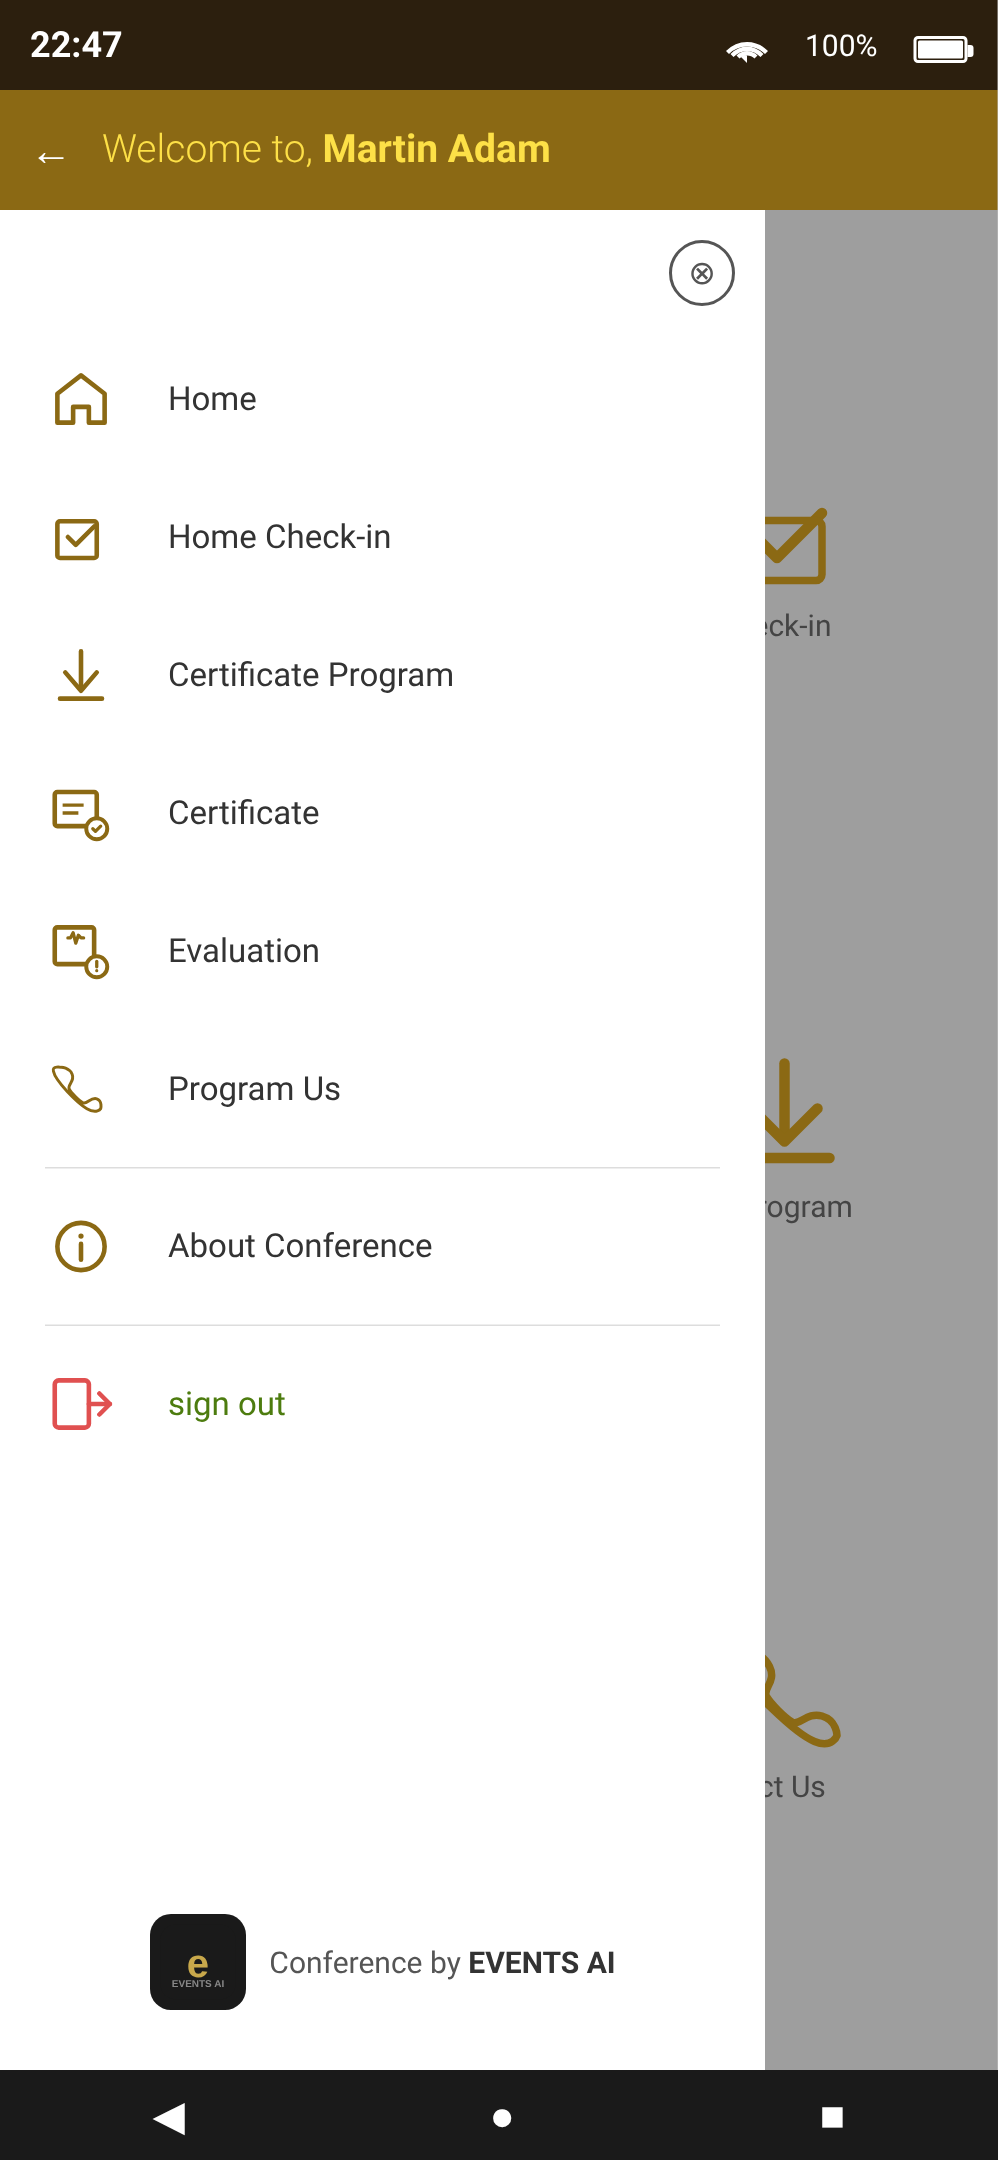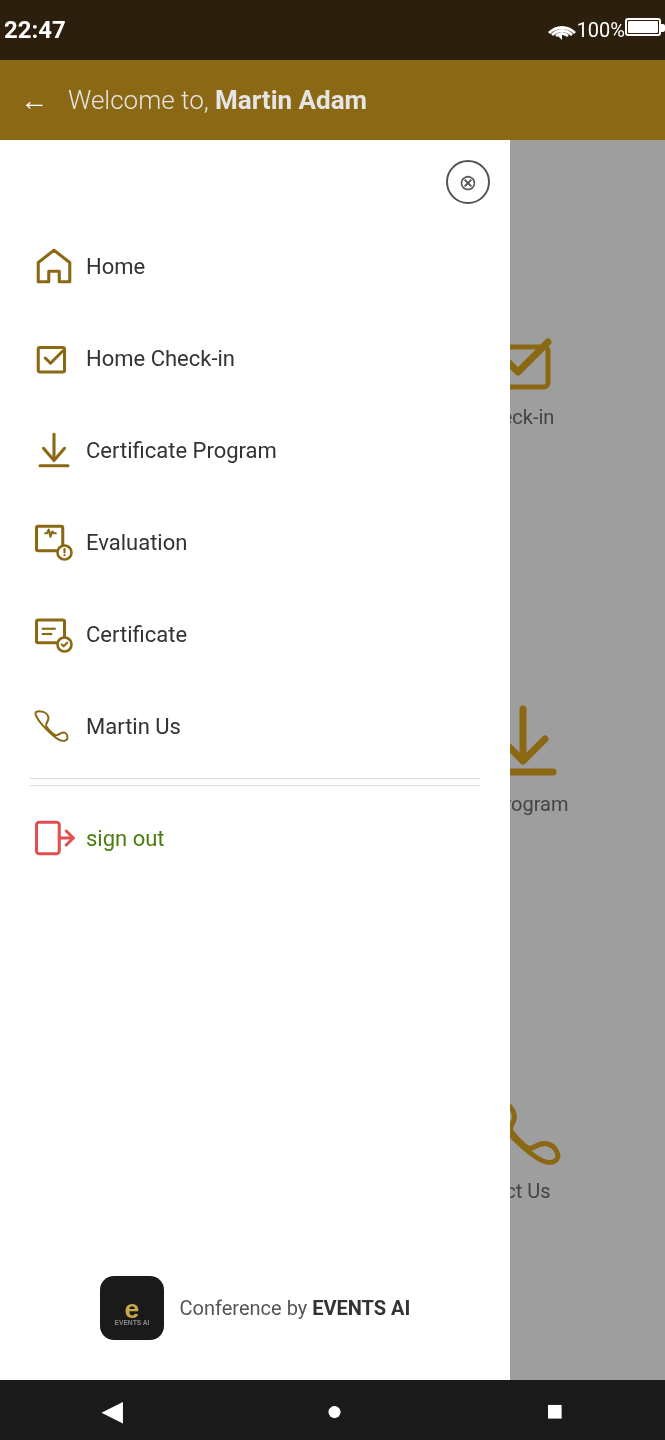--- a/index.html
+++ b/index.html
@@ -15,35 +15,35 @@
     }
 
     
     .status-bar {
       width: 100%;
       height: 60px;
       background: #2c1f0e;
       display: flex;
       align-items: center;
       justify-content: space-between;
-      padding: 0 4px;
+      padding: 0 20px;
       position: relative;
       z-index: 30;
     }
 
     .status-time {
       color: white;
       font-size: 24px;
       font-weight: bold;
     }
 
     .status-icons {
       display: flex;
-      align-items: flex-start;
-      gap: 0;
+      align-items: flex-end;
+      gap: 24px;
       color: white;
       font-size: 18px;
     }
 
     
     .header {
       width: 100%;
       height: 80px;
       background: #8B6914;
       display: flex;
@@ -54,21 +54,21 @@
       z-index: 30;
     }
 
     .back-arrow {
       color: white;
       font-size: 28px;
       cursor: pointer;
     }
 
     .header-title {
-      color: #e5e5e5;
+      color: #fde047;
       font-size: 26px;
       font-weight: 300;
     }
 
     .header-title strong {
       font-weight: 700;
     }
 
     
     .main-area {
@@ -146,21 +146,21 @@
     
     .menu-list {
       margin-top: 80px;
       flex: 1;
       padding: 0 30px;
     }
 
     .menu-item {
       display: flex;
       align-items: center;
-      gap: 8px;
+      gap: 34px;
       padding: 22px 0;
       cursor: pointer;
     }
 
     .menu-icon {
       width: 48px;
       height: 48px;
       flex-shrink: 0;
       color: #8B6914;
       display: flex;
@@ -362,54 +362,64 @@
             <polyline points="12,22 24,36 36,22" stroke="#8B6914" stroke-width="3.5" stroke-linecap="round" stroke-linejoin="round" fill="none"></polyline>
             <line x1="8" y1="42" x2="40" y2="42" stroke="#8B6914" stroke-width="3.5" stroke-linecap="round"></line>
           </svg>
         </div>
         <span class="menu-label">Certificate Program</span>
       </div>
 
       <div class="menu-item">
         <div class="menu-icon">
           <svg viewBox="0 0 48 48" fill="none" xmlns="http://www.w3.org/2000/svg">
+            <rect x="4" y="8" width="32" height="26" rx="2" stroke="#8B6914" stroke-width="3.5" fill="none"></rect>
+            <circle cx="36" cy="36" r="8" stroke="#8B6914" stroke-width="3" fill="white"></circle>
+            <path d="M33 36 L35 38 L39 34" stroke="#8B6914" stroke-width="2.5" stroke-linecap="round" stroke-linejoin="round" fill="none"></path>
+            <line x1="10" y1="18" x2="26" y2="18" stroke="#8B6914" stroke-width="2.5"></line>
+            <line x1="10" y1="24" x2="22" y2="24" stroke="#8B6914" stroke-width="2.5"></line>
+          </svg>
+        </div>
+        <span class="menu-label">Certificate</span>
+      </div>
+
+      <div class="menu-item">
+        <div class="menu-icon">
+          <svg viewBox="0 0 48 48" fill="none" xmlns="http://www.w3.org/2000/svg">
             <rect x="4" y="6" width="30" height="28" rx="2" stroke="#8B6914" stroke-width="3.5" fill="none"></rect>
             <path d="M14 14 L16 14 L18 10 L20 18 L22 12 L24 14 L26 14" stroke="#8B6914" stroke-width="2.5" stroke-linecap="round" stroke-linejoin="round" fill="none"></path>
             <circle cx="36" cy="36" r="8" stroke="#8B6914" stroke-width="3" fill="white"></circle>
             <line x1="36" y1="32" x2="36" y2="36" stroke="#8B6914" stroke-width="2.5" stroke-linecap="round"></line>
             <circle cx="36" cy="39" r="1.2" fill="#8B6914"></circle>
           </svg>
         </div>
         <span class="menu-label">Evaluation</span>
       </div>
 
       <div class="menu-item">
         <div class="menu-icon">
           <svg viewBox="0 0 48 48" fill="none" xmlns="http://www.w3.org/2000/svg">
-            <rect x="4" y="8" width="32" height="26" rx="2" stroke="#8B6914" stroke-width="3.5" fill="none"></rect>
-            <circle cx="36" cy="36" r="8" stroke="#8B6914" stroke-width="3" fill="white"></circle>
-            <path d="M33 36 L35 38 L39 34" stroke="#8B6914" stroke-width="2.5" stroke-linecap="round" stroke-linejoin="round" fill="none"></path>
-            <line x1="10" y1="18" x2="26" y2="18" stroke="#8B6914" stroke-width="2.5"></line>
-            <line x1="10" y1="24" x2="22" y2="24" stroke="#8B6914" stroke-width="2.5"></line>
-          </svg>
-        </div>
-        <span class="menu-label">Certificate</span>
-      </div>
-
-      <div class="menu-item">
-        <div class="menu-icon">
-          <svg viewBox="0 0 48 48" fill="none" xmlns="http://www.w3.org/2000/svg">
             <path d="M10 8 C10 8 18 8 21 15 C24 22 16 26 18 30 C20 34 28 42 32 44 C36 46 40 38 46 40 C52 42 50 50 50 50 C50 50 46 56 36 50 C26 44 4 22 2 12 C0 6 10 8 10 8Z" stroke="#8B6914" stroke-width="3" fill="none" transform="scale(0.75) translate(2, 2)"></path>
           </svg>
         </div>
-        <span class="menu-label">Martin Us</span>
+        <span class="menu-label">Program Us</span>
       </div>
 
       <hr class="divider">
 
+      <div class="menu-item">
+        <div class="menu-icon">
+          <svg viewBox="0 0 48 48" fill="none" xmlns="http://www.w3.org/2000/svg">
+            <circle cx="24" cy="24" r="18" stroke="#8B6914" stroke-width="3.5" fill="none"></circle>
+            <line x1="24" y1="22" x2="24" y2="34" stroke="#8B6914" stroke-width="3.5" stroke-linecap="round"></line>
+            <circle cx="24" cy="16" r="2" fill="#8B6914"></circle>
+          </svg>
+        </div>
+        <span class="menu-label">About Conference</span>
+      </div>
 
       <hr class="divider">
 
       <div class="menu-item sign-out">
         <div class="menu-icon">
           <svg viewBox="0 0 48 48" fill="none" xmlns="http://www.w3.org/2000/svg">
             <rect x="4" y="6" width="26" height="36" rx="3" stroke="#e05050" stroke-width="3.5" fill="none"></rect>
             <line x1="30" y1="24" x2="46" y2="24" stroke="#e05050" stroke-width="3.5" stroke-linecap="round"></line>
             <polyline points="38,16 46,24 38,32" stroke="#e05050" stroke-width="3.5" stroke-linecap="round" stroke-linejoin="round" fill="none"></polyline>
           </svg>

